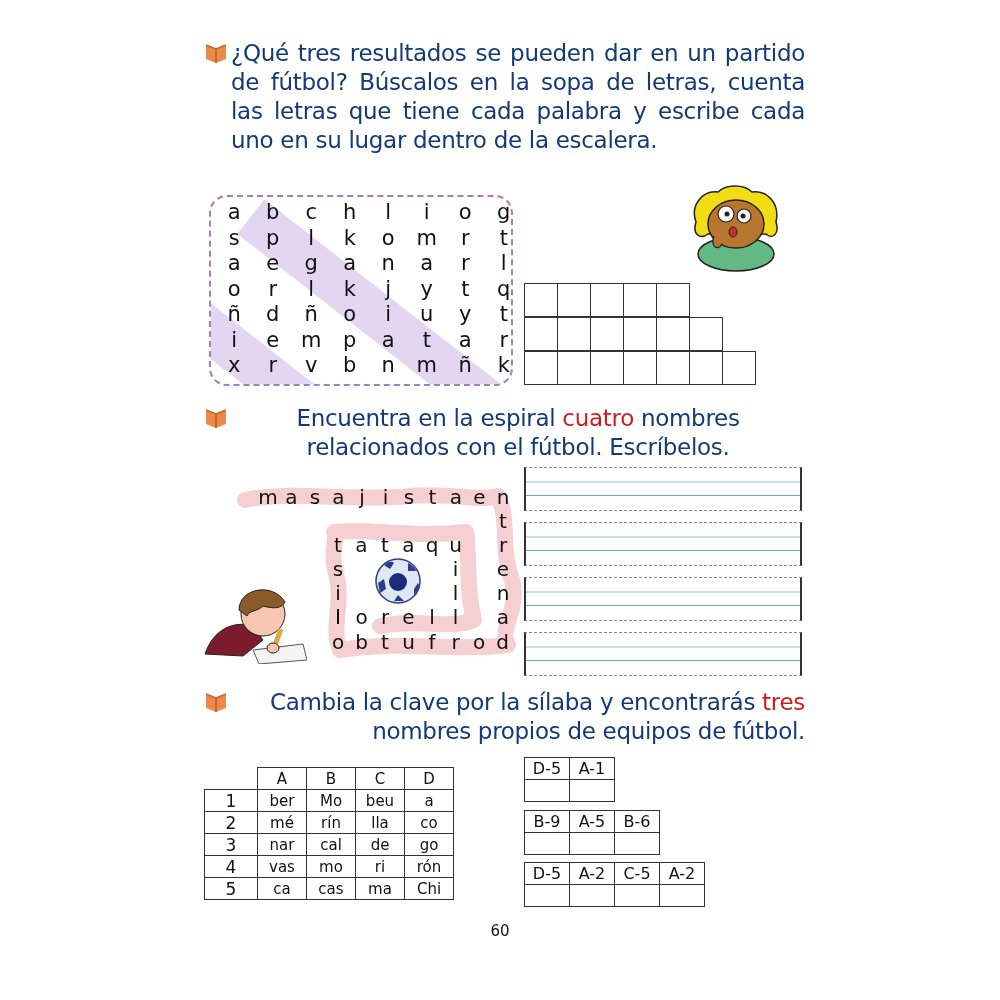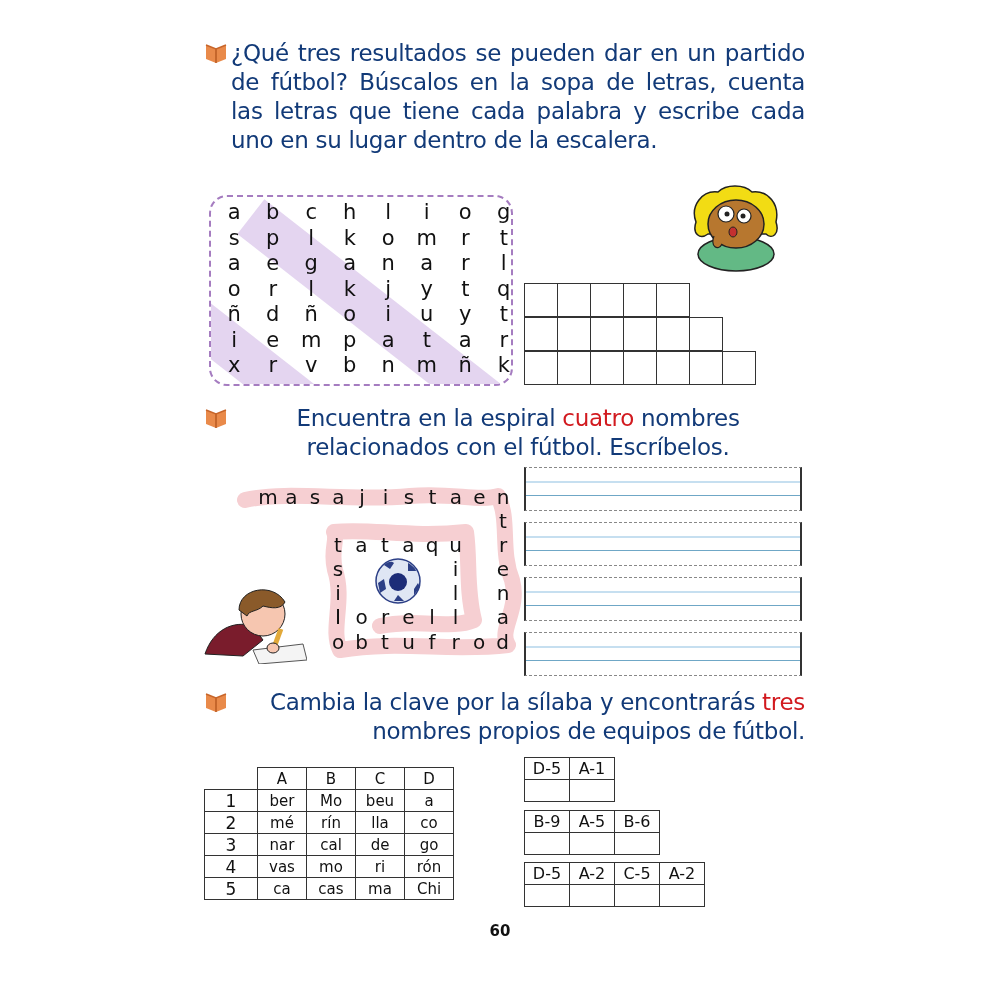--- a/index.html
+++ b/index.html
@@ -32,21 +32,21 @@
   
   table.code { position:absolute; left:204px; top:767px; border-collapse:collapse; font-size:15px; color:#111; }
   table.code td { border:1px solid #333; height:21px; text-align:center; padding:0; }
   table.code td.blank { border:none; }
   table.code td.rowh { width:52px; font-size:17px; }
   table.code td.c { width:48px; }
 
   .ans { position:absolute; border-collapse:collapse; font-size:16px; color:#111; }
   .ans td { border:1px solid #333; width:44px; height:21px; text-align:center; padding:0; }
 
-  .pagenum { position:absolute; left:480px; top:922px; width:40px; text-align:center; font-size:15px; color:#111;font-weight:bold; }
+  .pagenum { position:absolute; left:480px; top:922px; width:40px; text-align:center; font-size:15px; color:#111; }
 </style>
 </head>
 <body>
 
 <div class="instr" style="top:39px;">
   <svg class="bullet" viewBox="0 0 22 20">
     <path d="M1 2 L11 6 L21 2 L21 16 L11 20 L1 16 Z" fill="#e98a4a"></path>
     <path d="M11 6 L11 20" stroke="#b85a22" stroke-width="1.5"></path>
     <path d="M1 2 L11 6 L21 2" fill="none" stroke="#c7652a" stroke-width="1.5"></path>
   </svg>

